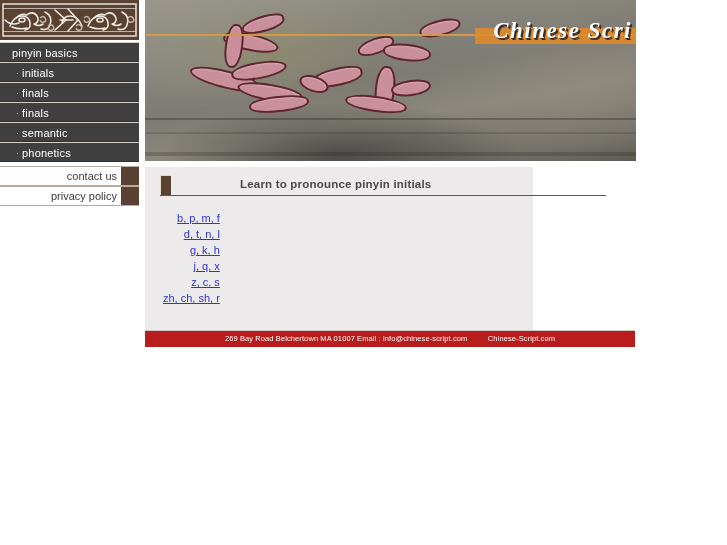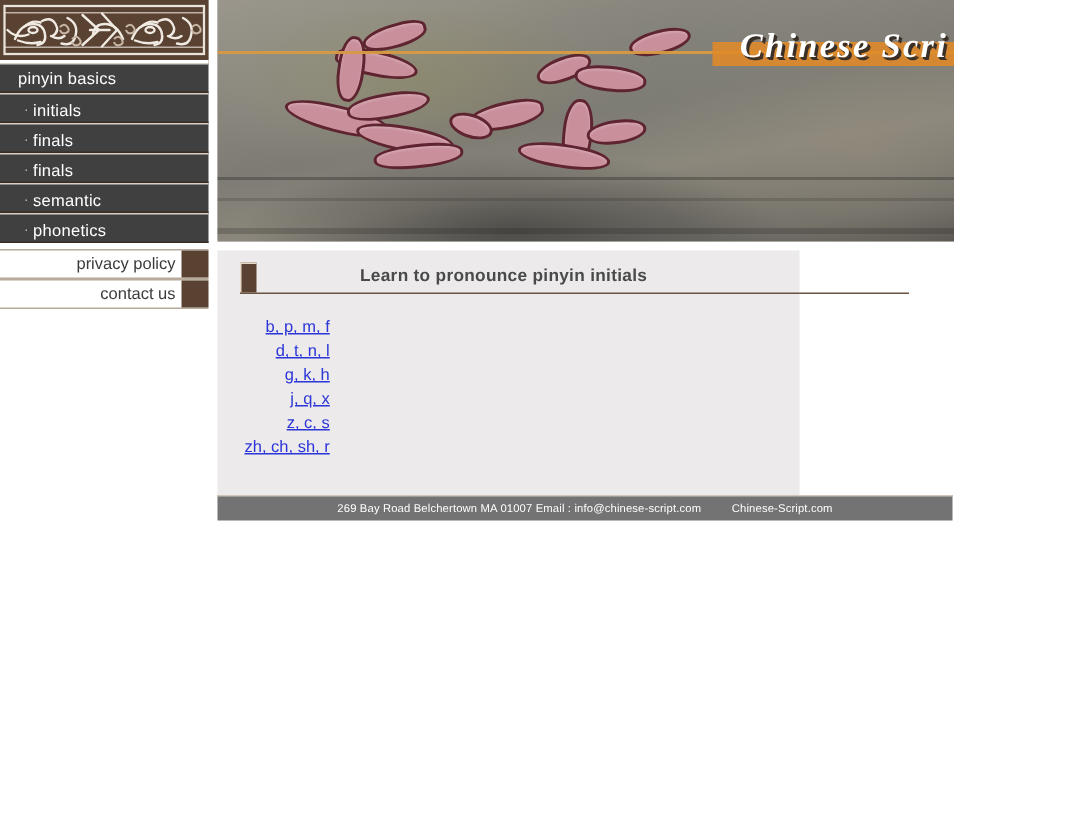--- a/index.html
+++ b/index.html
@@ -237,21 +237,21 @@
     cursor: pointer;
   }
 
   
   #footer {
     position: absolute;
     left: 145px;
     top: 330px;
     width: 490px;
     height: 17px;
-    background: #737373;
+    background: #b91c1c;
     border-top: 1px solid #cfc5ba;
     box-sizing: border-box;
     color: #ffffff;
     font-size: 7.5px;
     line-height: 16px;
     text-align: center;
     white-space: nowrap;
     letter-spacing: 0.1px;
   }
   #footer .seg { display: inline; }
@@ -316,25 +316,25 @@
       <span class="bullet">·</span><span>semantic</span>
     </div>
     <div class="nav-item sub">
       <span class="bullet">·</span><span>phonetics</span>
     </div>
   </div>
 
   <div class="nav-gap"></div>
 
   <div class="side-link">
+    <span class="lbl">contact us</span>
+    <span class="blk"></span>
+  </div>
+  <div class="side-link">
     <span class="lbl">privacy policy</span>
-    <span class="blk"></span>
-  </div>
-  <div class="side-link">
-    <span class="lbl">contact us</span>
     <span class="blk"></span>
   </div>
 </div>
 
 <div id="banner">
   <div id="banner-photo">
     <div class="rockbase"></div>
     <div class="mossy"></div>
     <div class="strata" style="top:118px"></div>
     <div class="strata" style="top:132px;opacity:0.55"></div>

